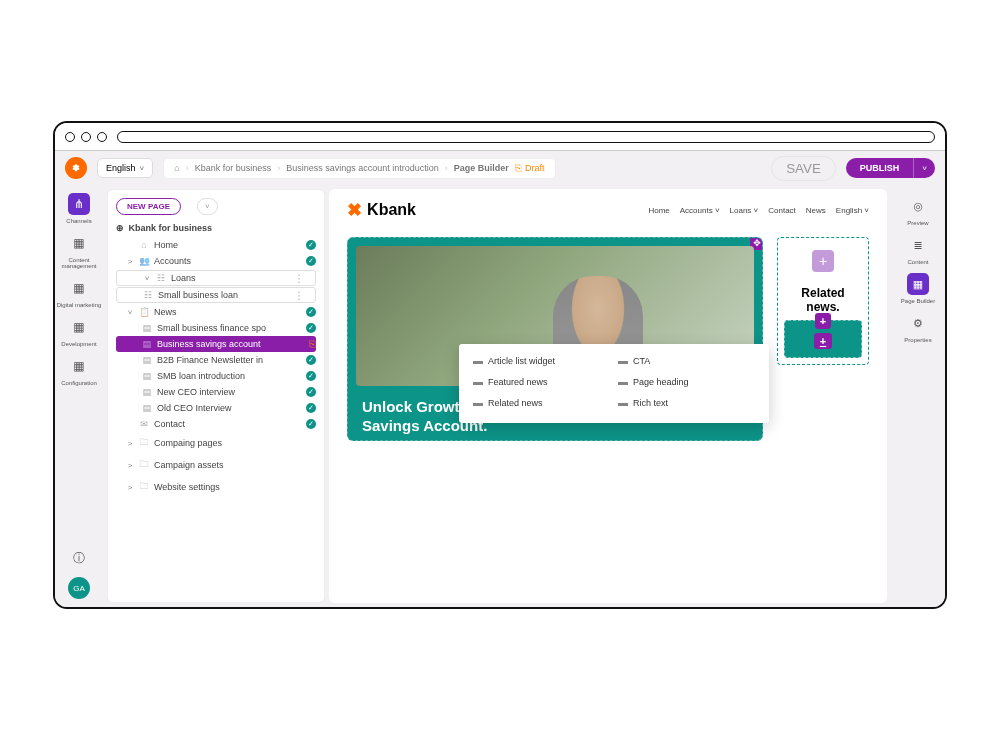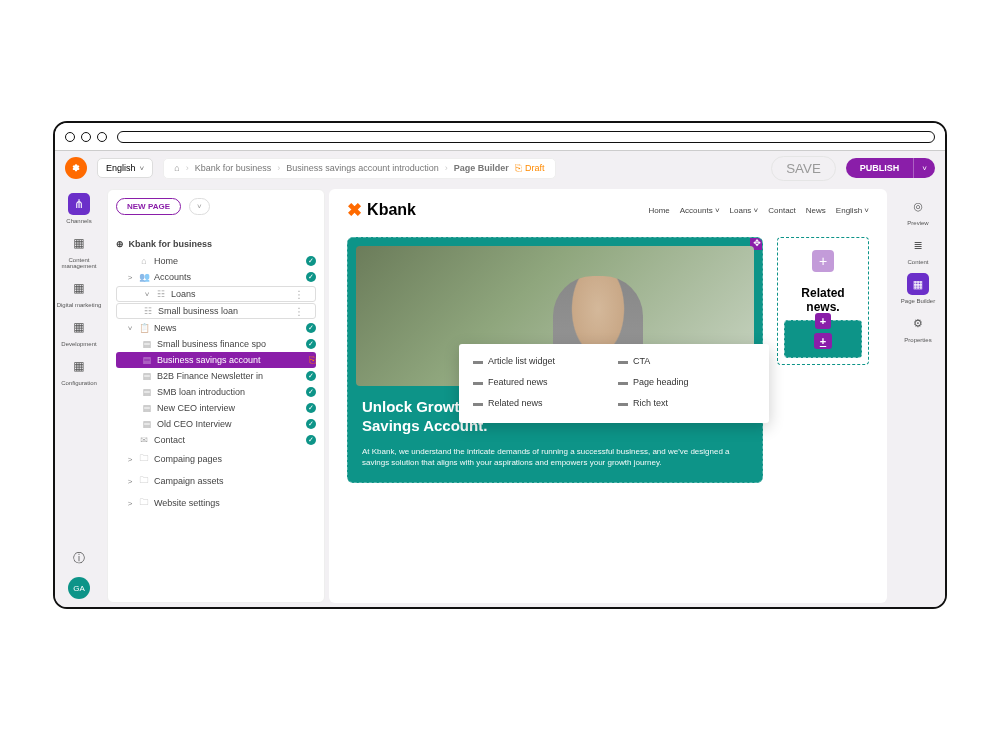--- a/index.html
+++ b/index.html
@@ -20,21 +20,21 @@
 .publish{background:#8a1ea9;color:#fff;border:none;border-radius:16px 0 0 16px;padding:5px 14px;font-size:9px;font-weight:600}
 .publish-dd{background:#8a1ea9;border:none;border-left:1px solid rgba(255,255,255,.3);color:#fff;border-radius:0 16px 16px 0;padding:5px 8px;font-size:8px}
 .body{display:flex;height:calc(100% - 62px)}
 .rail{width:48px;background:#f2f0f3;display:flex;flex-direction:column;align-items:center;gap:8px;padding-top:8px;font-size:6px;color:#555;text-align:center}
 .rail .item{display:flex;flex-direction:column;align-items:center;gap:3px;cursor:pointer}
 .rail .item.active .ico{background:#6b2fc9;color:#fff}
 .rail .ico{width:22px;height:22px;border-radius:5px;display:flex;align-items:center;justify-content:center;font-size:12px}
 .rail .spacer{flex:1}
 .ga{width:22px;height:22px;background:#0d9488;border-radius:50%;color:#fff;display:flex;align-items:center;justify-content:center;font-size:8px;margin-bottom:8px}
 .tree{width:218px;background:#fff;border:1px solid #eee;border-radius:6px;margin:4px 0 4px 4px;padding:8px;font-size:9px;color:#444;overflow:hidden}
-.np-row{display:flex;gap:8px;margin-bottom:24px}
+.np-row{display:flex;gap:16px;margin-bottom:8px}
 .np{border:1px solid #8a1ea9;color:#8a1ea9;border-radius:14px;padding:3px 10px;font-size:8px;font-weight:600;background:none}
 .np-dd{border:1px solid #ddd;border-radius:14px;padding:3px 7px;background:none;font-size:8px;color:#999}
 .root{font-weight:600;margin-bottom:4px;display:flex;align-items:center;gap:5px}
 .node{display:flex;align-items:center;gap:5px;padding:3px 0;position:relative}
 .node .tw{width:8px;text-align:center;color:#888;font-size:8px}
 .node .ni{font-size:9px;opacity:.5;width:10px;text-align:center}
 .node.lv1{padding-left:10px}
 .node.lv2{padding-left:26px}
 .node.sel{background:#8a1ea9;color:#fff;border-radius:3px;padding-left:26px;padding-right:4px}
 .node.selbox{border:1px solid #ddd;border-radius:3px;padding:2px 4px 2px 26px;margin:1px 0}
@@ -246,21 +246,20 @@
             <span>English ˅</span>
           </div>
       </div>
       <div class="hero-wrap">
         <div class="hero" style="position:relative">
           <div class="handle" style="top:-2px;right:-2px">✥</div>
           <div class="hero-img">
               <div class="person"></div>
             </div>
           <h2>Unlock Growth Potential with Our Business Bonus Savings Account.</h2>
-          <p>At Kbank, we understand the intricate demands of running a successful business, and we've designed a savings solution that aligns with your aspirations and empowers your growth journey.</p>
 
         </div>
         <div class="side-card">
           <div class="add-btn">+</div>
           <h3>Related news.</h3>
           <div class="teal-card">
             <div class="plus-top">+</div>
             <div class="plus-bot">+</div>
           </div>
         </div>

